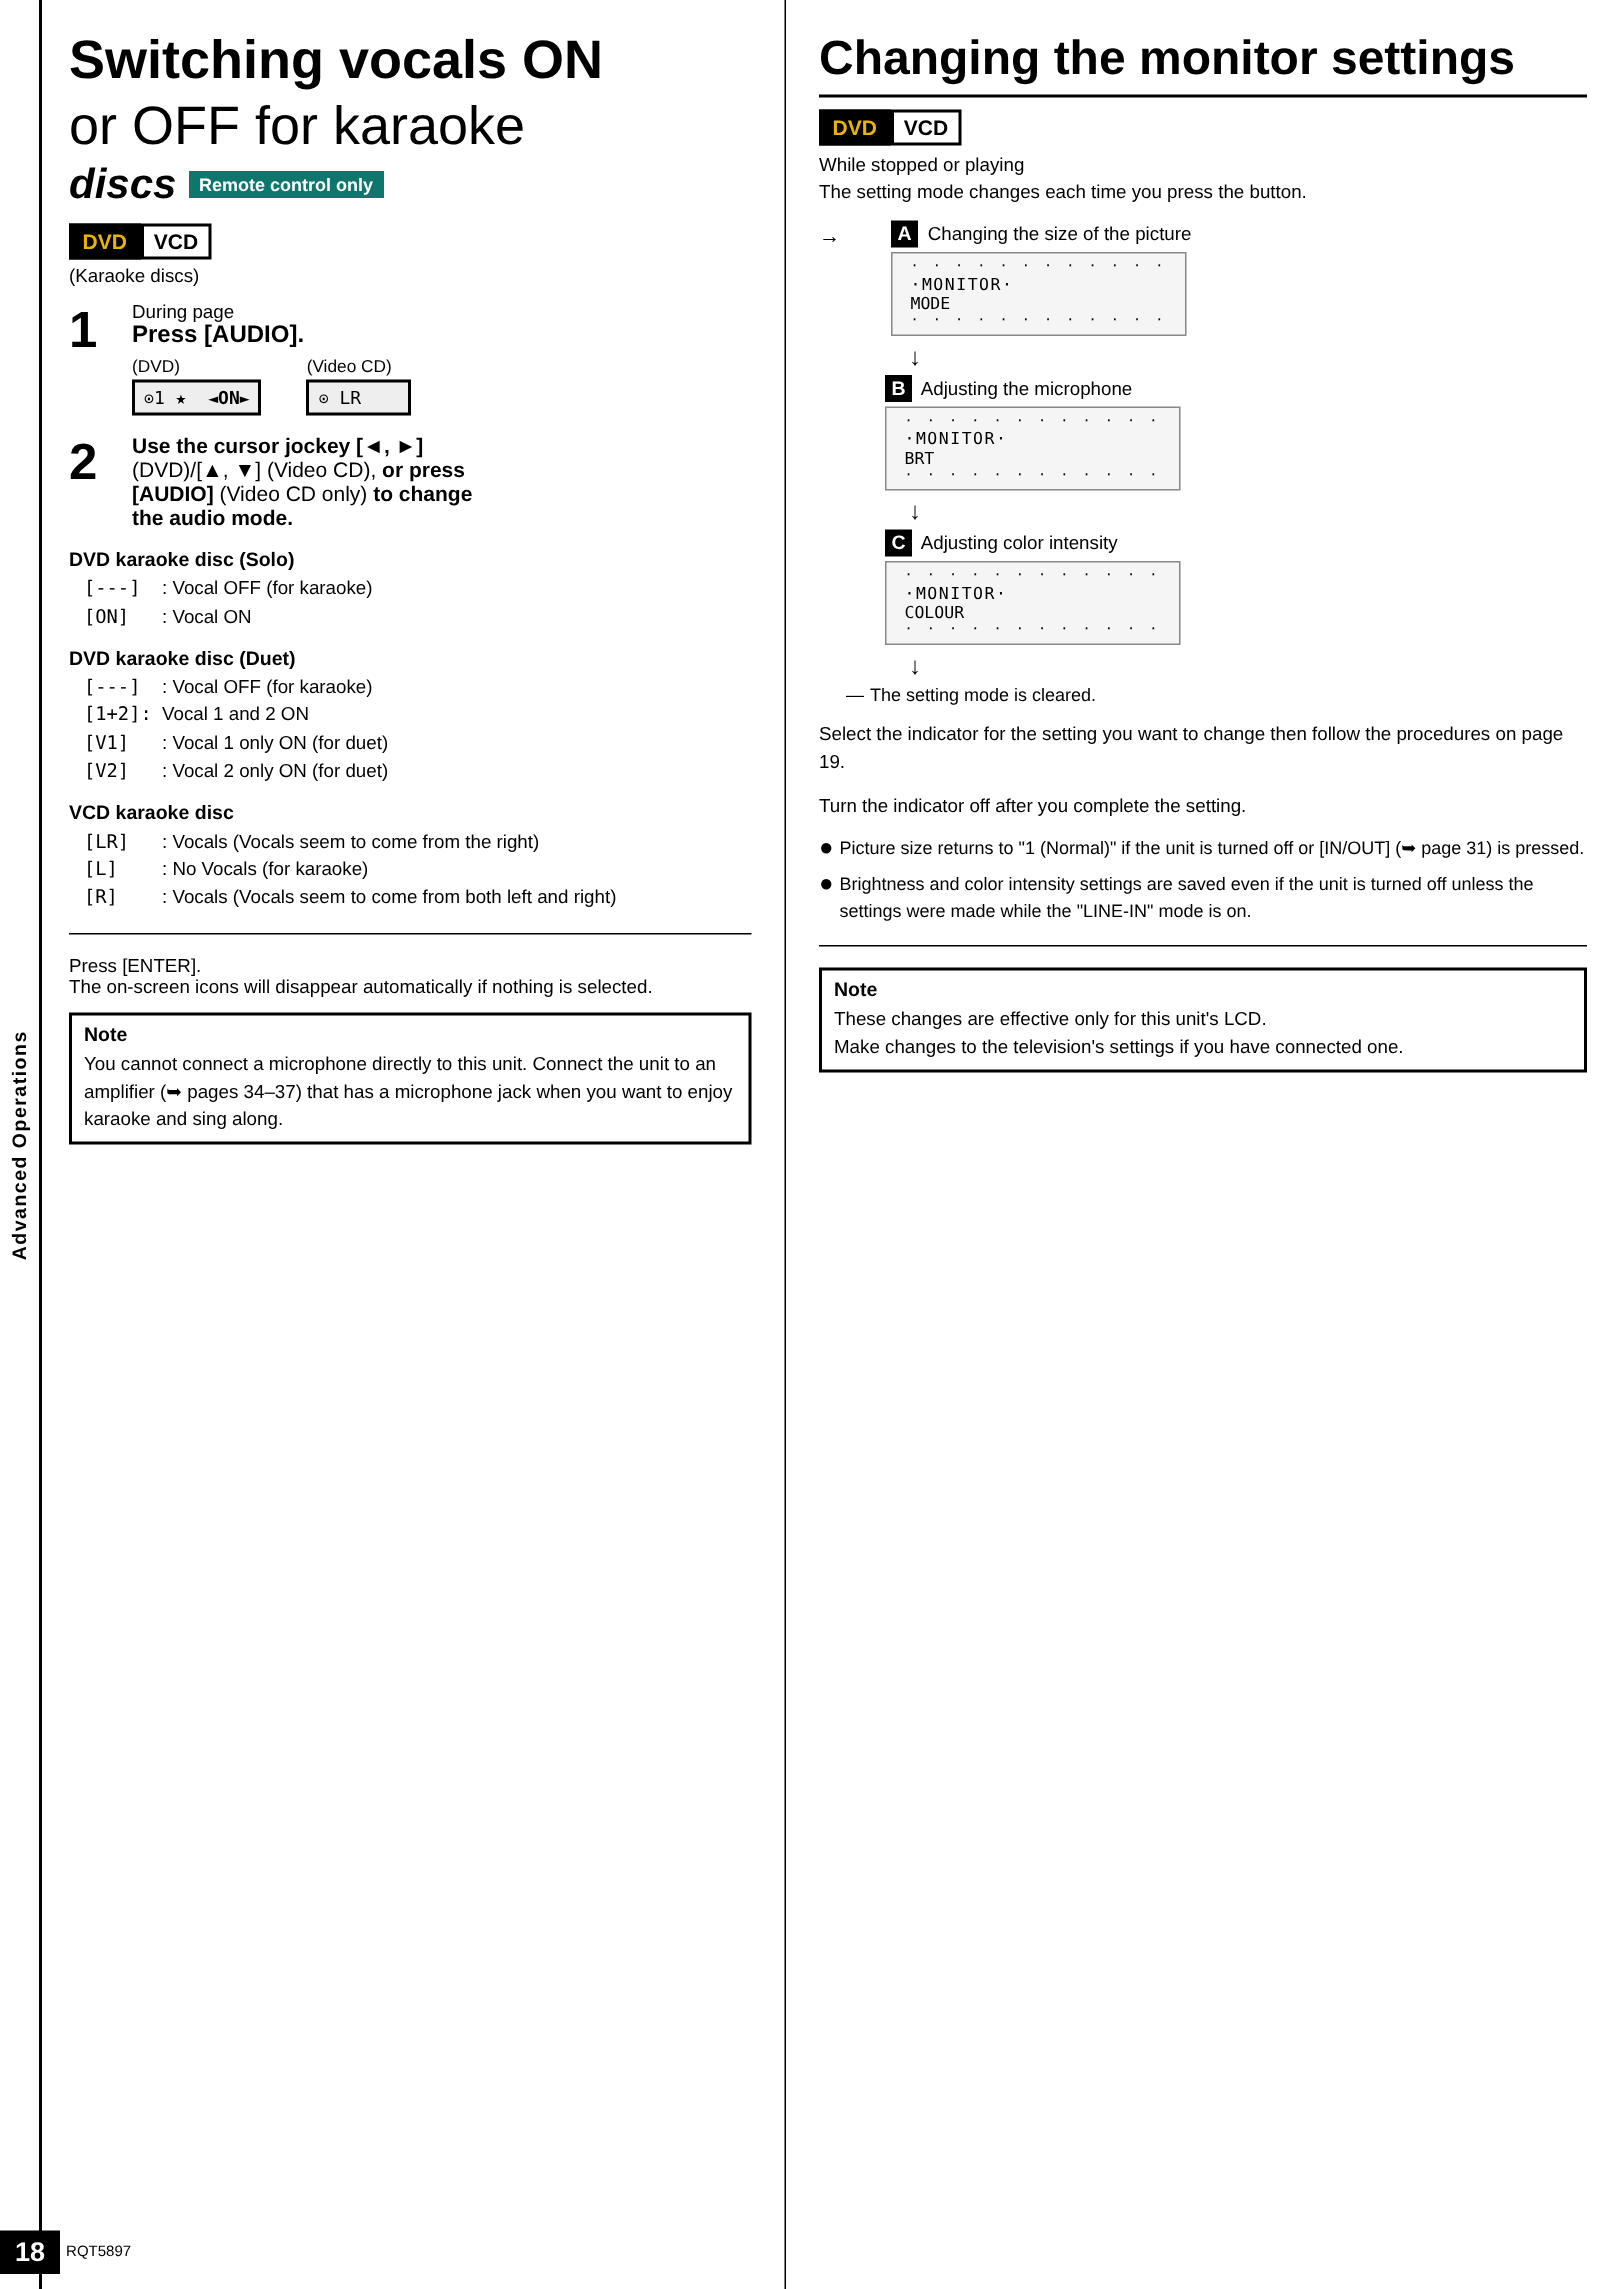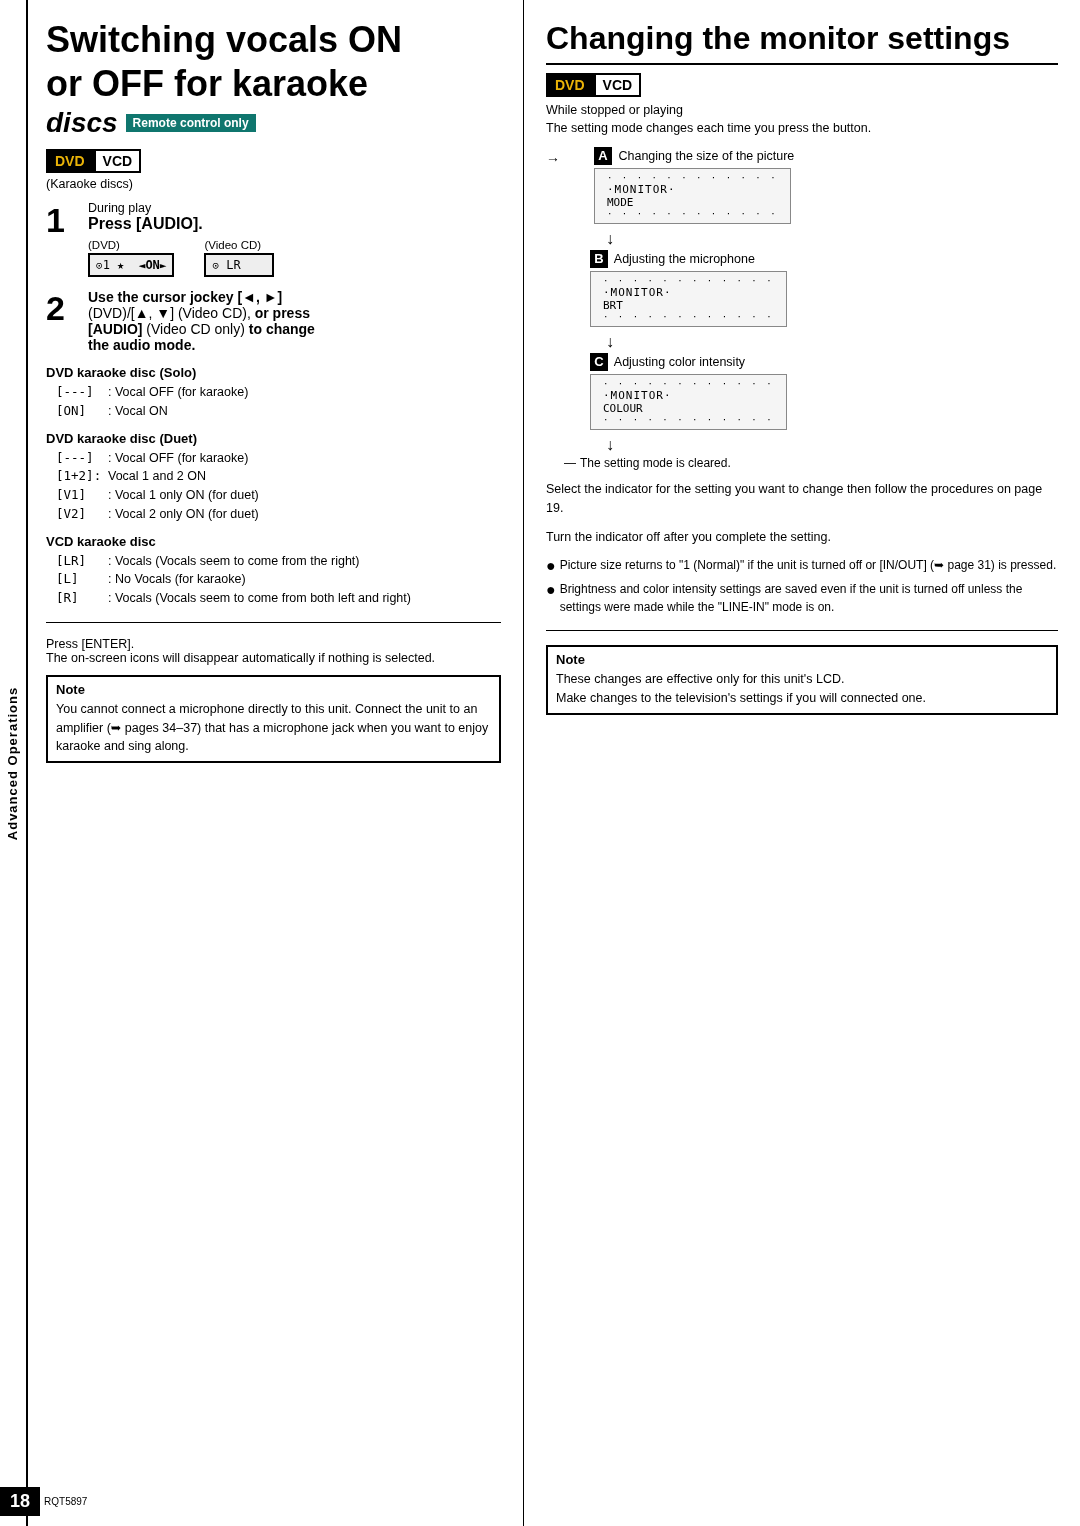--- a/index.html
+++ b/index.html
@@ -46,21 +46,21 @@
     }
     
     .main-title {
       font-size: 36px;
       font-weight: 900;
       line-height: 1.1;
       margin-bottom: 4px;
     }
     .main-title-sub {
       font-size: 36px;
-      font-weight: 700;
+      font-weight: 400;
       line-height: 1.1;
     }
     .discs-line {
       display: flex;
       align-items: center;
       gap: 8px;
       margin-top: 4px;
       margin-bottom: 10px;
     }
     .discs-label {
@@ -349,21 +349,21 @@
     <div class="dvd-vcd-badge">
       <span class="dvd-badge">DVD</span>
       <span class="vcd-badge">VCD</span>
     </div>
     <div class="karaoke-label">(Karaoke discs)</div>
 
     
     <div class="step-block">
       <div class="step-number">1</div>
       <div class="step-content">
-        <div class="step-during">During play</div>
+        <div class="step-during">During page</div>
         <div class="step-press">Press [AUDIO].</div>
         <div class="display-row">
           <div class="display-col">
             <span>(DVD)</span>
             <div class="lcd-display">
               <span style="font-size:11px;">⊙</span>1 ★ &nbsp;<span style="font-size:11px;">◄</span><b>ON</b><span style="font-size:11px;">►</span>
             </div>
           </div>
           <div class="display-col">
             <span>(Video CD)</span>
@@ -550,16 +550,16 @@
         <span>Brightness and color intensity settings are saved even if the unit is turned off unless the settings were made while the "LINE-IN" mode is on.</span>
       </div>
     </div>
 
     <hr>
 
     
     <div class="note-box">
       <div class="note-title">Note</div>
       <div class="note-body">These changes are effective only for this unit's LCD.</div>
-      <div class="note-body">Make changes to the television's settings if you will connected one.</div>
+      <div class="note-body">Make changes to the television's settings if you have connected one.</div>
     </div>
   </div>
 </div>
 
 </body></html>

